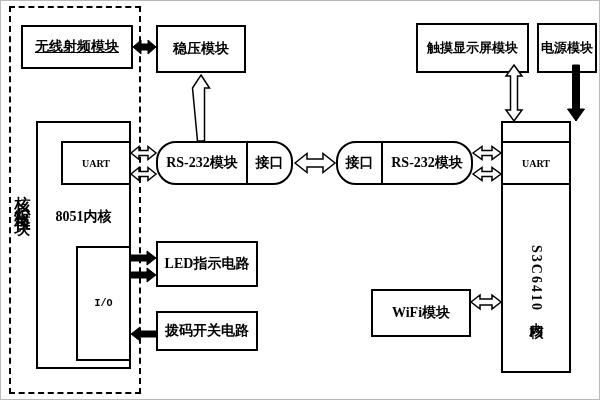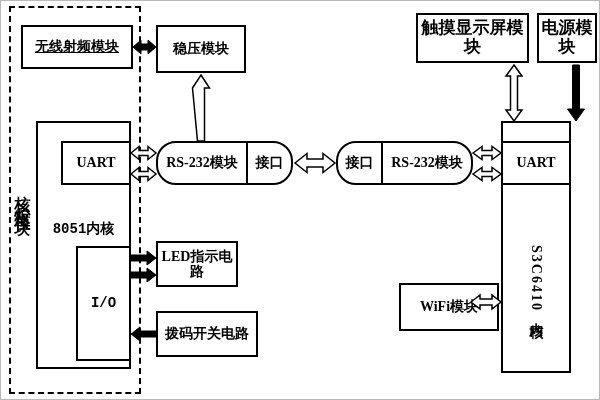--- a/index.html
+++ b/index.html
@@ -53,43 +53,43 @@
     display:flex;align-items:center;justify-content:center;
     font-weight:bold;
   }
   .split .cell + .cell{border-left:2px solid #000;}
   svg.arrows{
     position:absolute;left:0;top:0;
     pointer-events:none;
   }
   svg.arrows polygon.hollow{fill:#fff;stroke:#000;stroke-width:1.5;}
   svg.arrows polygon.filled{fill:#000;stroke:#000;stroke-width:1;}
-  .fs13{font-size:17px;}
+  .fs13{font-size:13px;margin-top:10px;}
   .fs14{font-size:14px;}
-  .fs15{font-size:14px;}
+  .fs15{font-size:10px;}
   .fs16{font-size:16px;}
 </style>
 </head>
 <body>
 
 <div id="stage">
 
   <div class="dashed" style="left:8px;top:5px;width:132px;height:388px;"></div>
 
   <div class="plain-label vtext fs16" style="left:9px;top:124px;width:24px;height:146px;">核心板模块</div>
 
   <div class="box fs14" style="left:20px;top:24px;width:112px;height:44px;text-decoration:underline;">无线射频模块</div>
 
   <div class="box fs14" style="left:155px;top:24px;width:90px;height:48px;">稳压模块</div>
 
   <div class="box nolabel-frame" style="left:35px;top:120px;width:95px;height:248px;"></div>
 
   <div class="box fs15" style="left:60px;top:140px;width:70px;height:44px;">UART</div>
 
-  <div class="plain-label fs14" style="left:35px;top:208px;width:95px;height:40px;font-family:Liberation Mono, monospace;">8051内核</div>
+  <div class="plain-label fs14" style="left:35px;top:196px;width:95px;height:40px;">8051内核</div>
 
   <div class="box fs15" style="left:75px;top:245px;width:55px;height:115px;font-family:Liberation Mono, monospace;">I/O</div>
 
   <div class="box split" style="left:155px;top:140px;width:137px;height:44px;">
     <div class="cell fs14" style="width:92px;">RS-232模块</div>
     <div class="cell fs14" style="width:45px;">接口</div>
   </div>
 
   <div class="box split" style="left:335px;top:140px;width:137px;height:44px;">
     <div class="cell fs14" style="width:45px;">接口</div>
@@ -99,25 +99,25 @@
   <div class="box fs13" style="left:415px;top:12px;width:113px;height:50px;">触摸显示屏模块</div>
 
   <div class="box fs13" style="left:536px;top:12px;width:60px;height:50px;text-align:center;">电源模块</div>
 
   <div class="box nolabel-frame" style="left:500px;top:120px;width:70px;height:252px;"></div>
 
   <div class="box fs15" style="left:500px;top:140px;width:70px;height:44px;">UART</div>
 
   <div class="plain-label vtext-mixed fs14" style="left:500px;top:195px;width:70px;height:168px;">S3C6410内核</div>
 
-  <div class="box fs14" style="left:370px;top:282px;width:100px;height:48px;margin-left:28px;">WiFi模块</div>
+  <div class="box fs14" style="left:370px;top:288px;width:100px;height:48px;">WiFi模块</div>
 
-  <div class="box fs14" style="left:155px;top:240px;width:82px;height:46px;">LED指示电路</div>
+  <div class="box fs14" style="left:155px;top:240px;width:102px;height:46px;">LED指示电路</div>
 
-  <div class="box fs14" style="left:155px;top:310px;width:102px;height:46px;">拨码开关电路</div>
+  <div class="box fs14" style="left:155px;top:310px;width:102px;height:40px;">拨码开关电路</div>
 
   <svg class="arrows" width="600" height="400" viewBox="0 0 600 400">
 
     <polygon class="filled" points="132,46 140,39 140,43 147,43 147,39 155,46 147,53 147,49 140,49 140,53"></polygon>
 
     <polygon class="hollow" points="200,74 208.5,87 203.5,87 203.5,140 196.5,140 191.5,87"></polygon>
 
     <polygon class="hollow" points="130,152 138,145.5 138,149.5 147,149.5 147,145.5 155,152 147,158.5 147,154.5 138,154.5 138,158.5"></polygon>
     <polygon class="hollow" points="130,173 138,166.5 138,170.5 147,170.5 147,166.5 155,173 147,179.5 147,175.5 138,175.5 138,179.5"></polygon>
 

